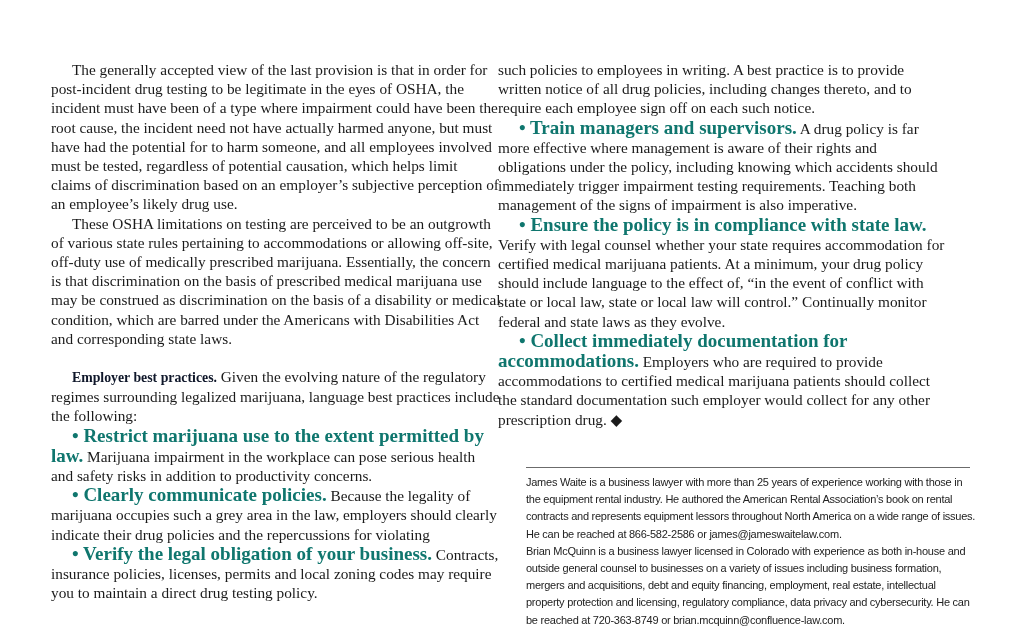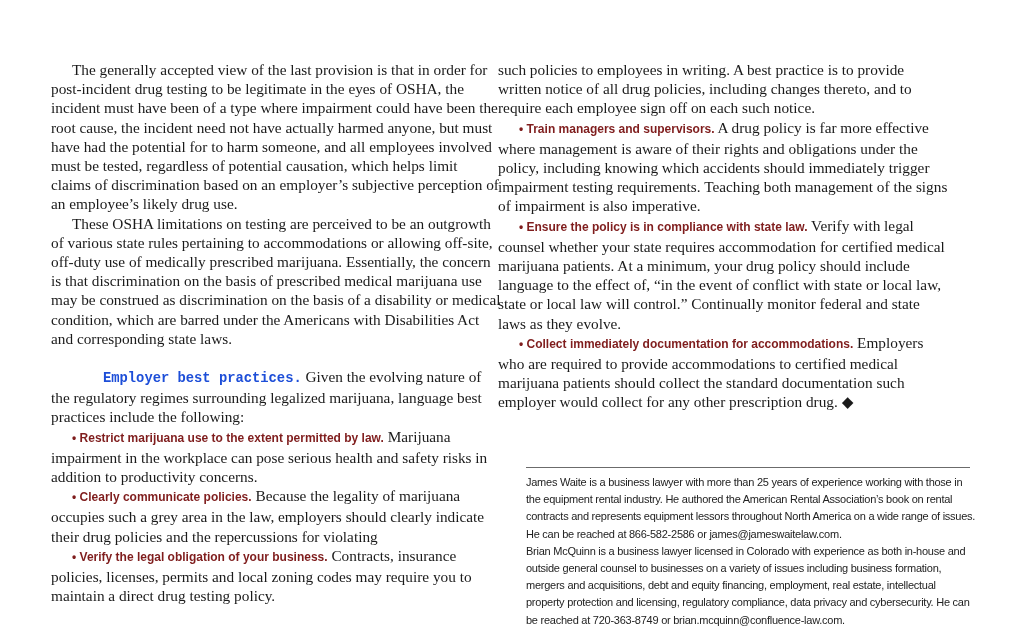--- a/index.html
+++ b/index.html
@@ -3,22 +3,22 @@
 <meta charset="utf-8">
 <style>
   html, body { margin: 0; padding: 0; background: #ffffff; }
   body { width: 1024px; height: 637px; position: relative; overflow: hidden; color: #1a1a1a; }
   .col { position: absolute; top: 60px; font-family: "Liberation Serif", serif; font-size: 15.3px; line-height: 19.2px; }
   .col-left { left: 51px; width: 450px; }
   .col-right { left: 498px; width: 450px; }
   p { margin: 0; }
   .indent { text-indent: 21px; }
   .gap { height: 19px; }
-  .sh { font-family: Liberation Sans, sans-serif; font-weight: bold; font-size: 12px; color: #7f1d1d; }
-  .sh-gray { font-family: Liberation Mono, monospace; font-weight: bold; font-size: 13.8px; color: #1d4ed8; margin-left: 31px; }
+  .sh { font-family: Liberation Serif, serif; font-weight: bold; font-size: 19px; color: #0f766e; }
+  .sh-gray { font-family: Liberation Serif, serif; font-weight: bold; font-size: 13.8px; color: #0f172a; }
   .rule { position: absolute; left: 526px; top: 467px; width: 444px; height: 1px; background: #6b6b6b; }
   .bio { position: absolute; left: 526px; top: 474px; width: 450px; font-family: "Liberation Sans", sans-serif; font-size: 11px; line-height: 17.2px; color: #222; letter-spacing: -0.25px; }
 </style>
 </head>
 <body>
 
 <div class="col col-left">
   <p class="indent">The generally accepted view of the last provision is that in order for post-incident drug testing to be legitimate in the eyes of OSHA, the incident must have been of a type where impairment could have been the root cause, the incident need not have actually harmed anyone, but must have had the potential for to harm someone, and all employees involved must be tested, regardless of potential causation, which helps limit claims of discrimination based on an employer’s subjective perception of an employee’s likely drug use.</p>
   <p class="indent">These OSHA limitations on testing are perceived to be an outgrowth of various state rules pertaining to accommodations or allowing off-site, off-duty use of medically prescribed marijuana. Essentially, the concern is that discrimination on the basis of prescribed medical marijuana use may be construed as discrimination on the basis of a disability or medical condition, which are barred under the Americans with Disabilities Act and corresponding state laws.</p>
   <div class="gap"></div>

